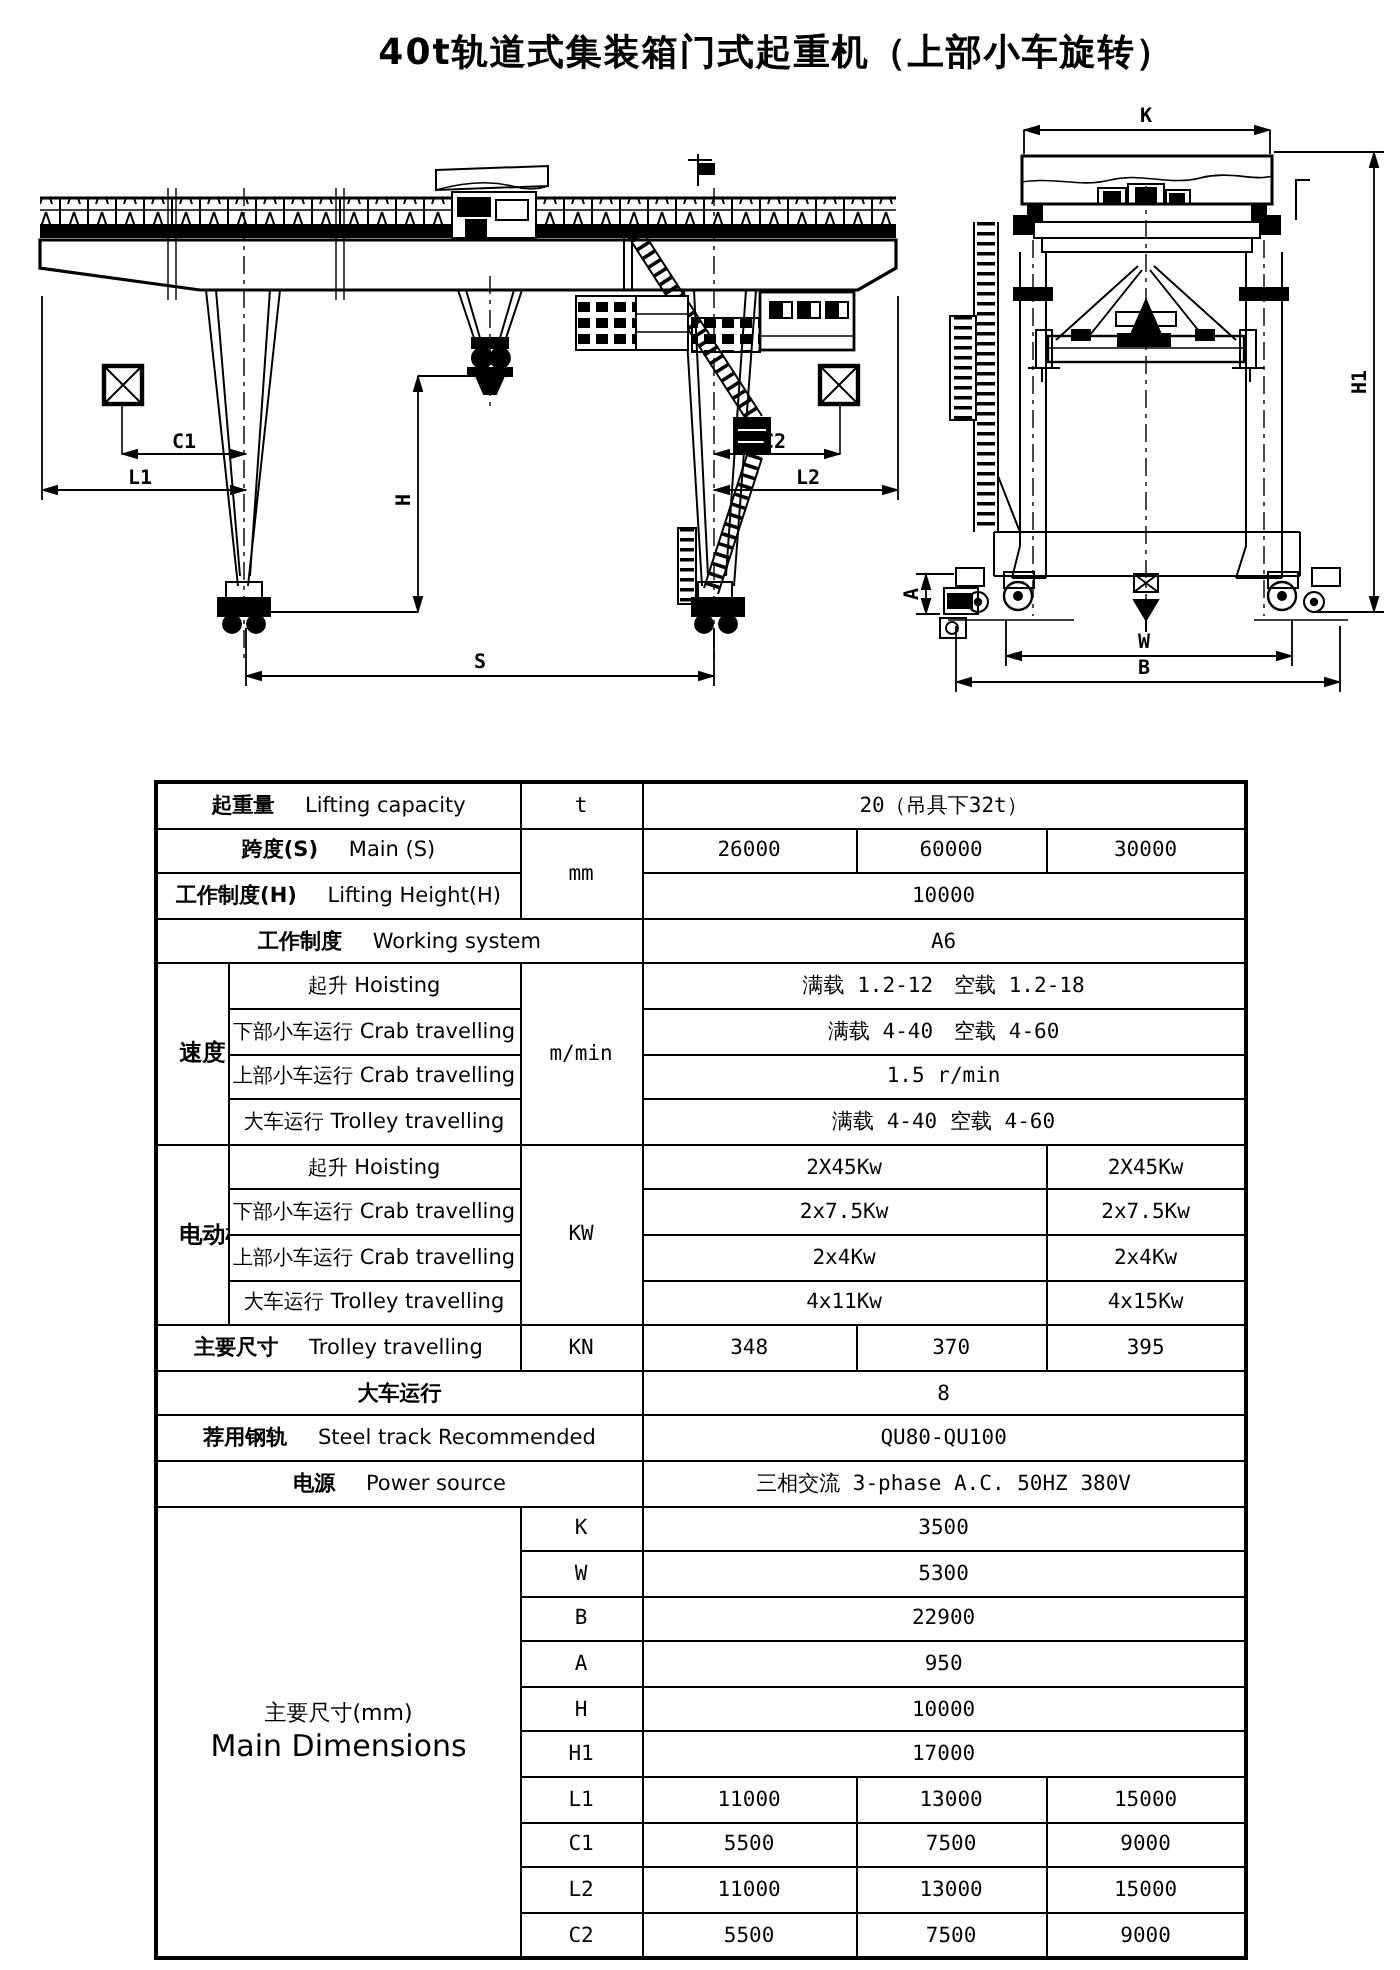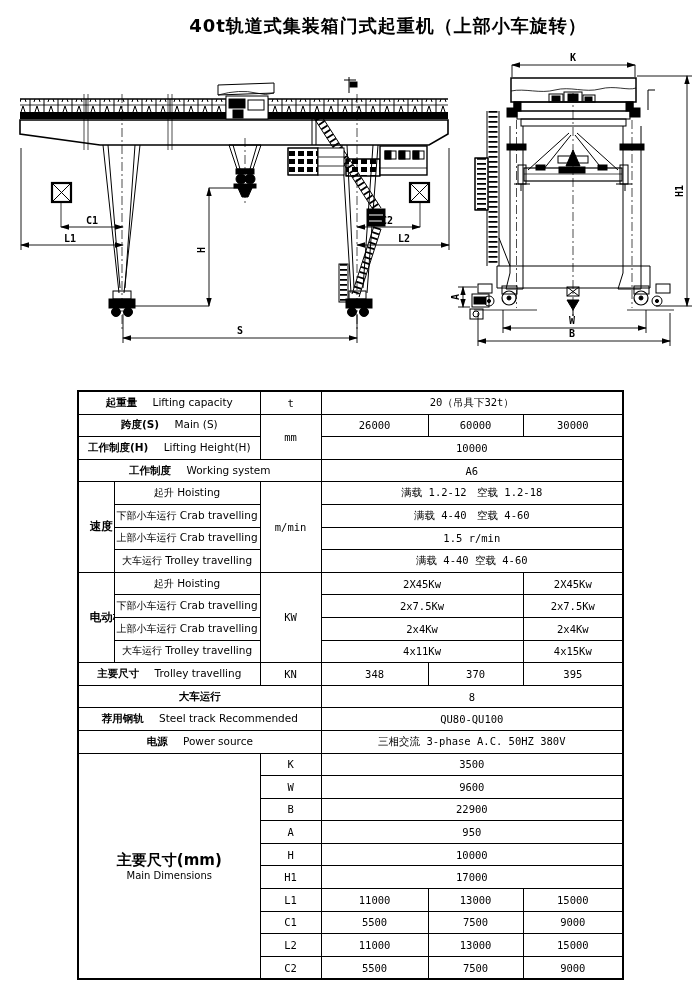--- a/index.html
+++ b/index.html
@@ -16,22 +16,22 @@
                 font-size:10.5px;white-space:nowrap;overflow:hidden;}
   td.lab{text-align:left;padding-left:7px;}
   td.lab .cn{font-weight:bold;}
   td.lab .en{margin-left:12px;}
   td.lab2{text-align:left;padding-left:3px;font-size:9.5px;}
   td.lab2 .cn{font-weight:normal;font-size:10px;}
   td.unit,td.val{font-family:"DejaVu Sans Mono",monospace;font-size:11px;}
   td.vg{padding:0;}
   .vtxt{display:inline-block;width:13px;line-height:1.7;word-break:break-all;
         font-weight:bold;font-size:11.5px;}
-  td.dgroup .cn{display:block;font-weight:bold;font-size:15px;}
-  td.dgroup .en{display:block;font-size:10px;}
+  td.dgroup .cn{display:block;font-weight:normal;font-size:11px;}
+  td.dgroup .en{display:block;font-size:15px;}
 </style>
 </head>
 <body>
 
 <div class="title">40t轨道式集装箱门式起重机（上部小车旋转）</div>
 
 <svg id="dwg" width="700" height="340" viewBox="0 48 700 340">
   <defs>
     <marker id="ar" viewBox="0 0 10 10" refX="9" refY="5" markerWidth="10" markerHeight="10" orient="auto-start-reverse">
       <path d="M0,2 L10,5 L0,8 Z" fill="#000"></path>
@@ -412,21 +412,21 @@
   <tr>
     <td class="dgroup" colspan="2" rowspan="10">
       <span class="cn">主要尺寸(mm)</span>
       <span class="en">Main Dimensions</span>
     </td>
     <td class="unit">K</td>
     <td class="val" colspan="3">3500</td>
   </tr>
   <tr>
     <td class="unit">W</td>
-    <td class="val" colspan="3">9600</td>
+    <td class="val" colspan="3">5300</td>
   </tr>
   <tr>
     <td class="unit">B</td>
     <td class="val" colspan="3">22900</td>
   </tr>
   <tr>
     <td class="unit">A</td>
     <td class="val" colspan="3">950</td>
   </tr>
   <tr>

